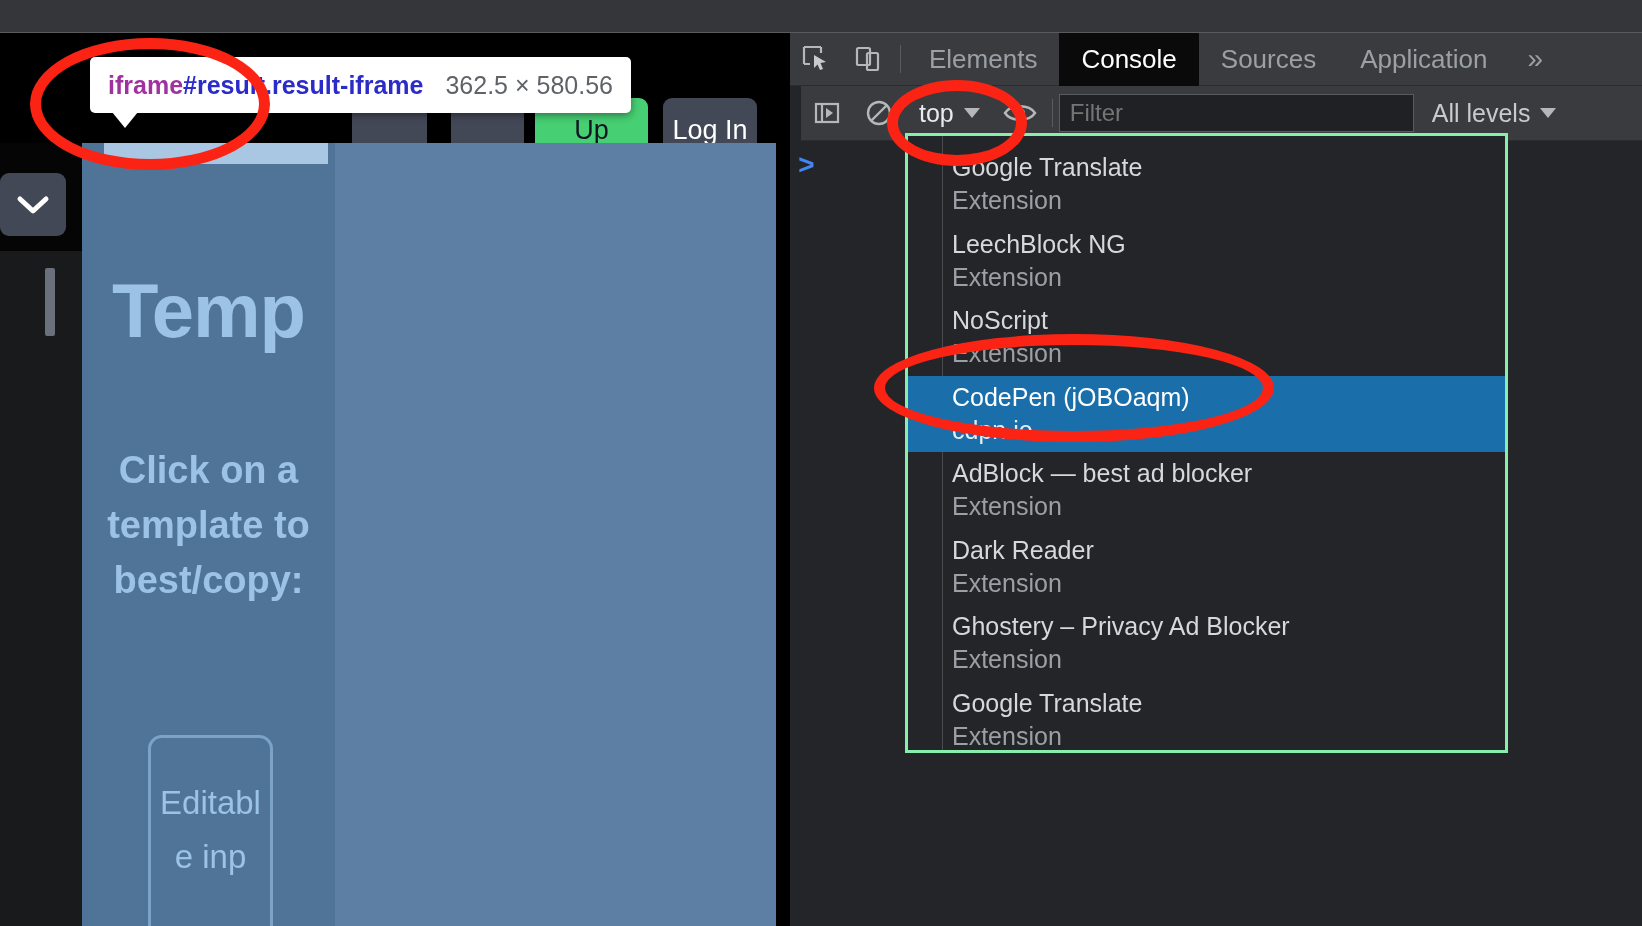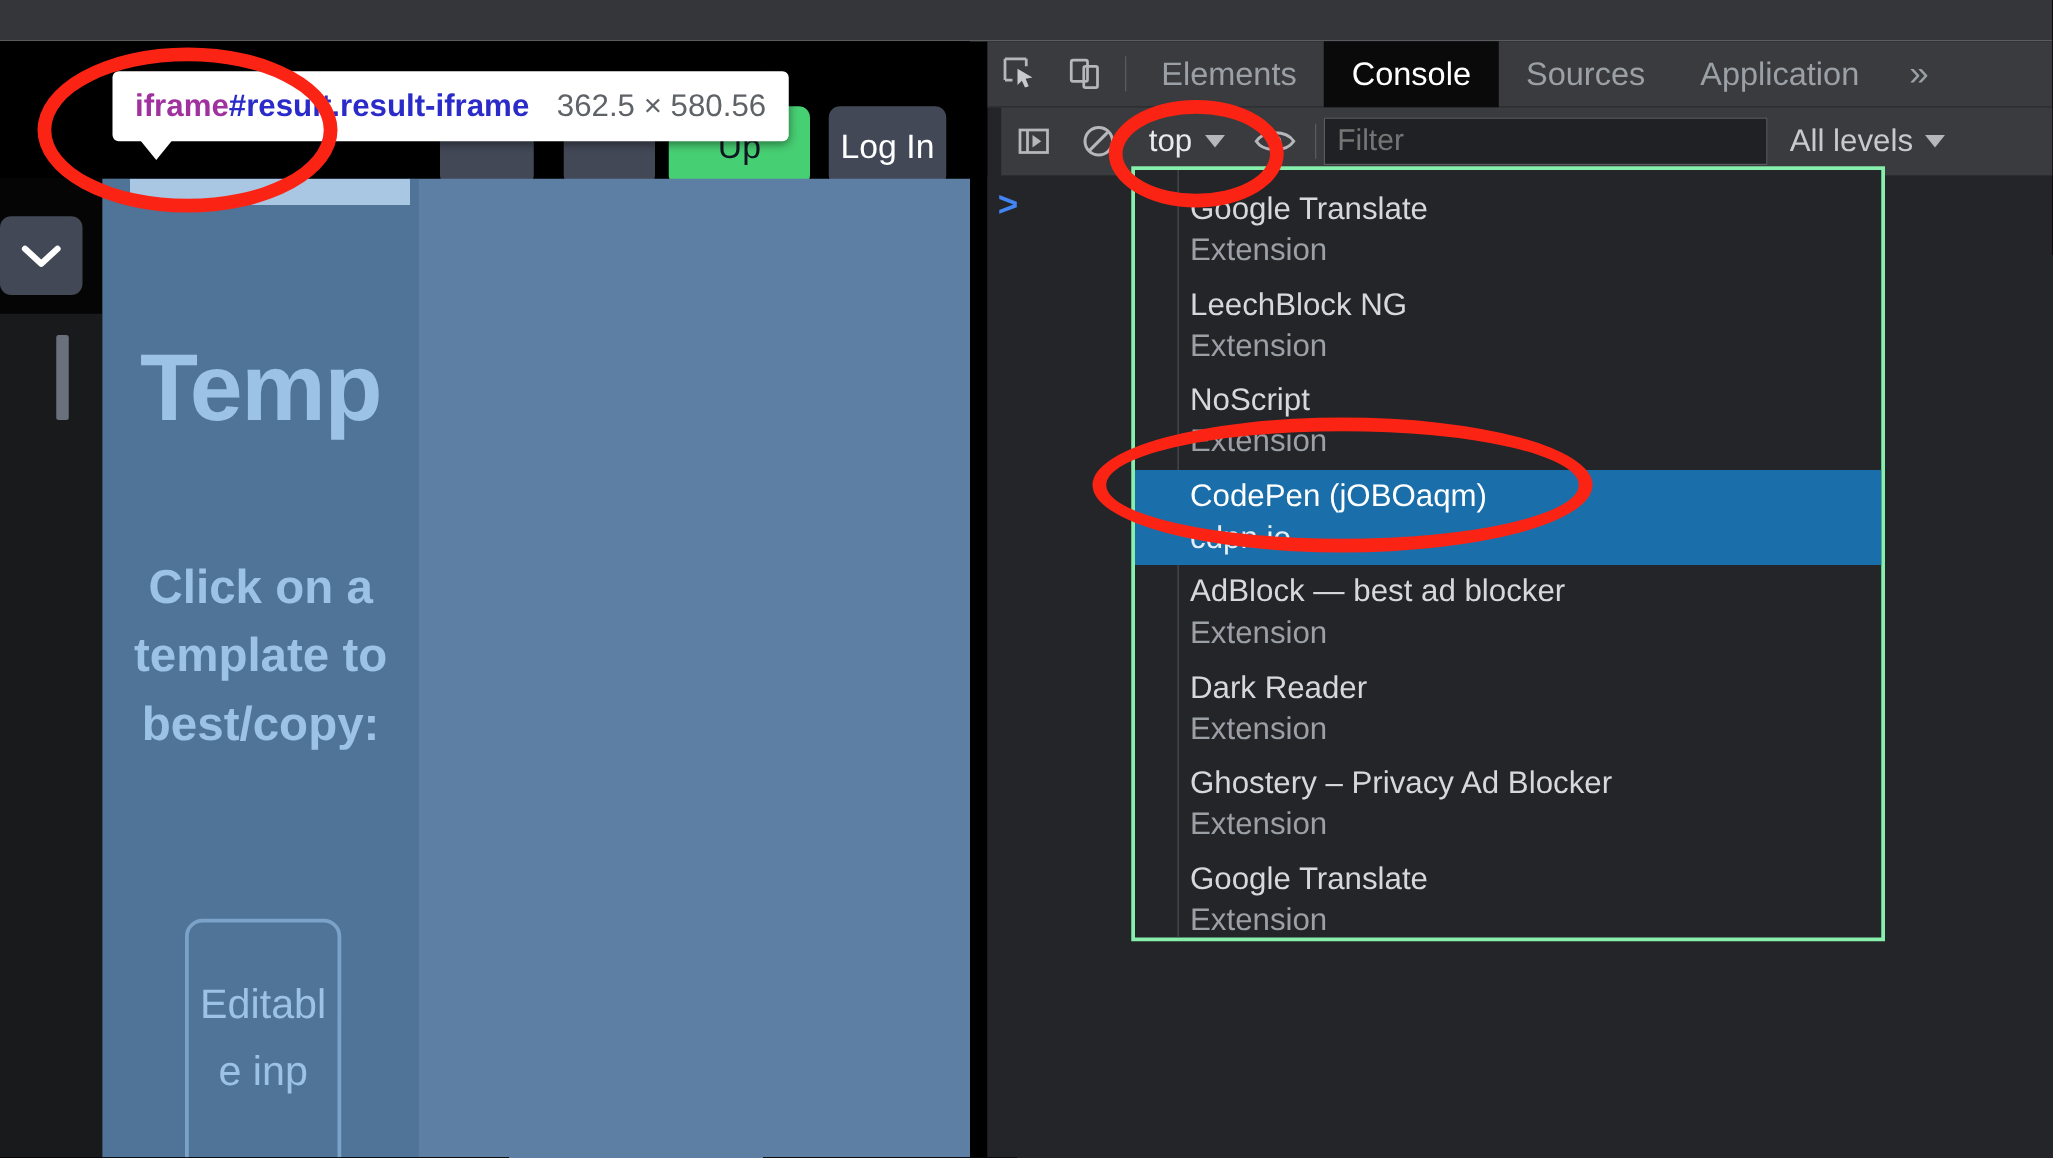--- a/index.html
+++ b/index.html
@@ -37,21 +37,21 @@
 
   
   .app-bar {
     position: absolute;
     left: 0; top: 0;
     width: 776px; height: 110px;
     background: #000000;
   }
   .pill-btn {
     position: absolute;
-    top: 52px;
+    top: 65px;
     height: 64px;
     border-radius: 9px;
     background: #434857;
     display: flex;
     align-items: center;
     justify-content: center;
     color: #ffffff;
     font-size: 27px;
     box-sizing: border-box;
   }

